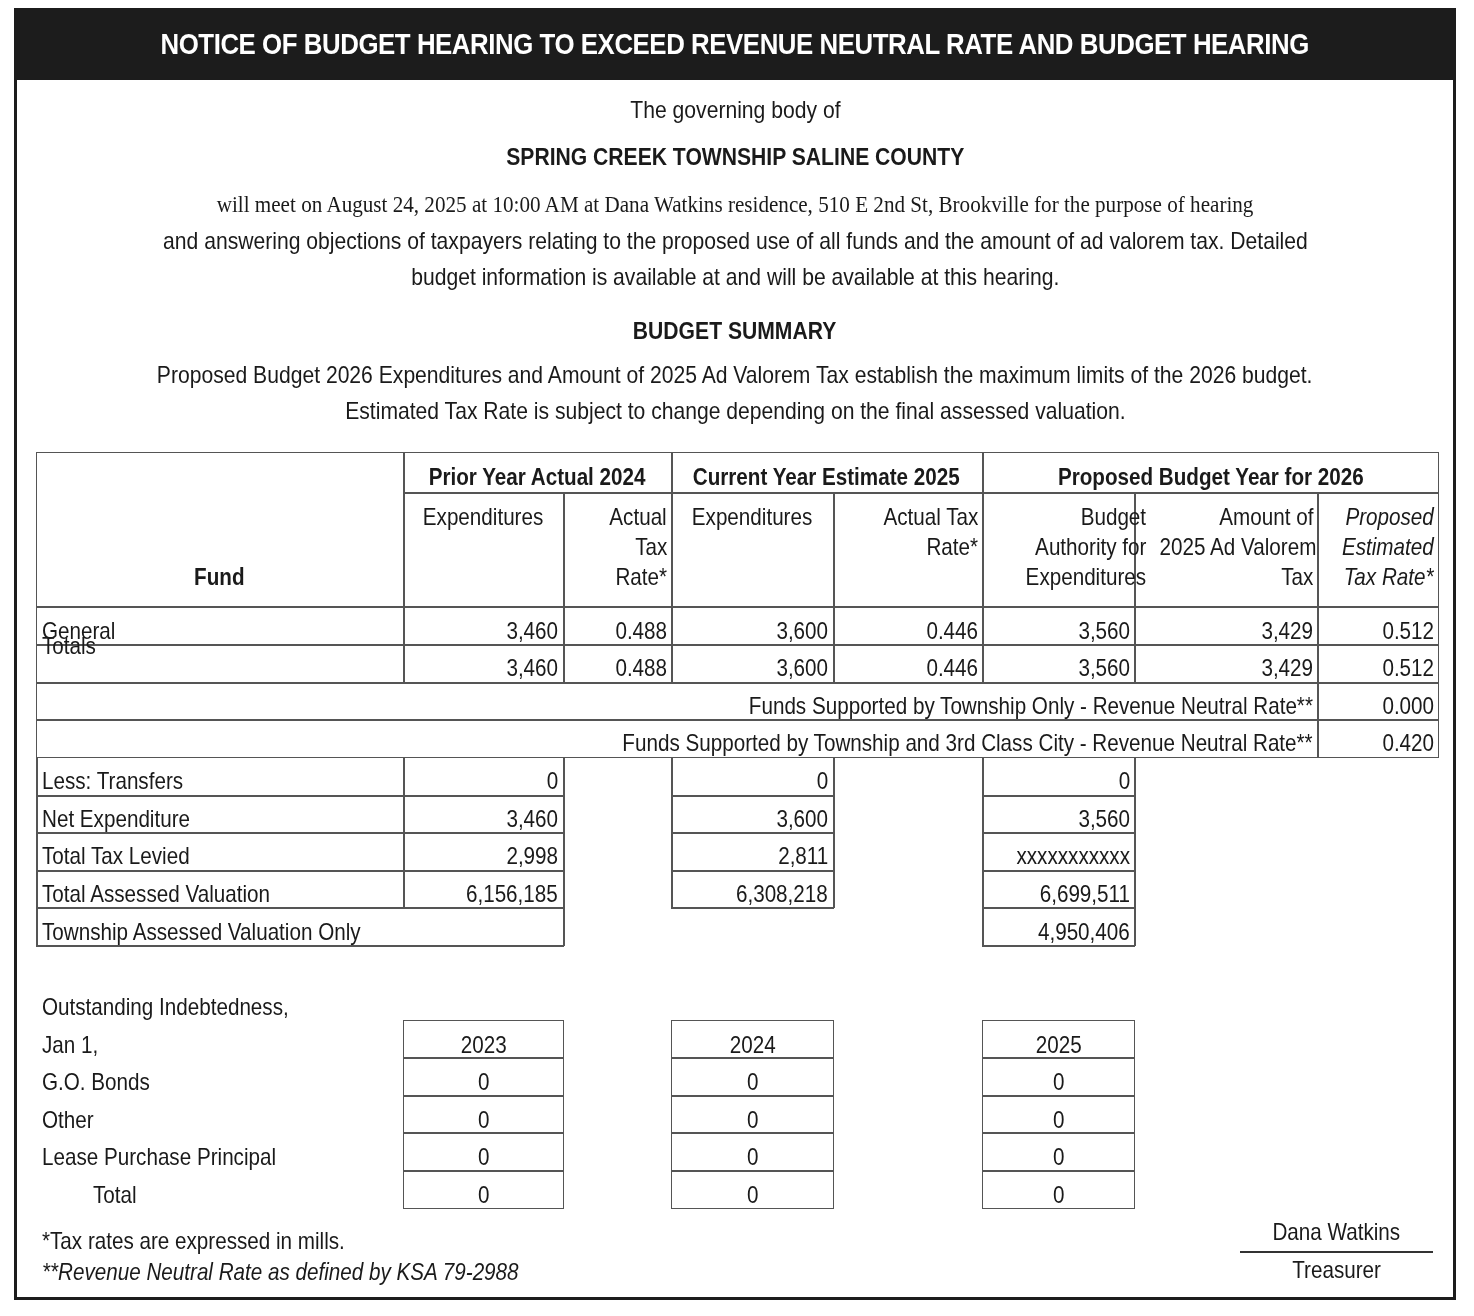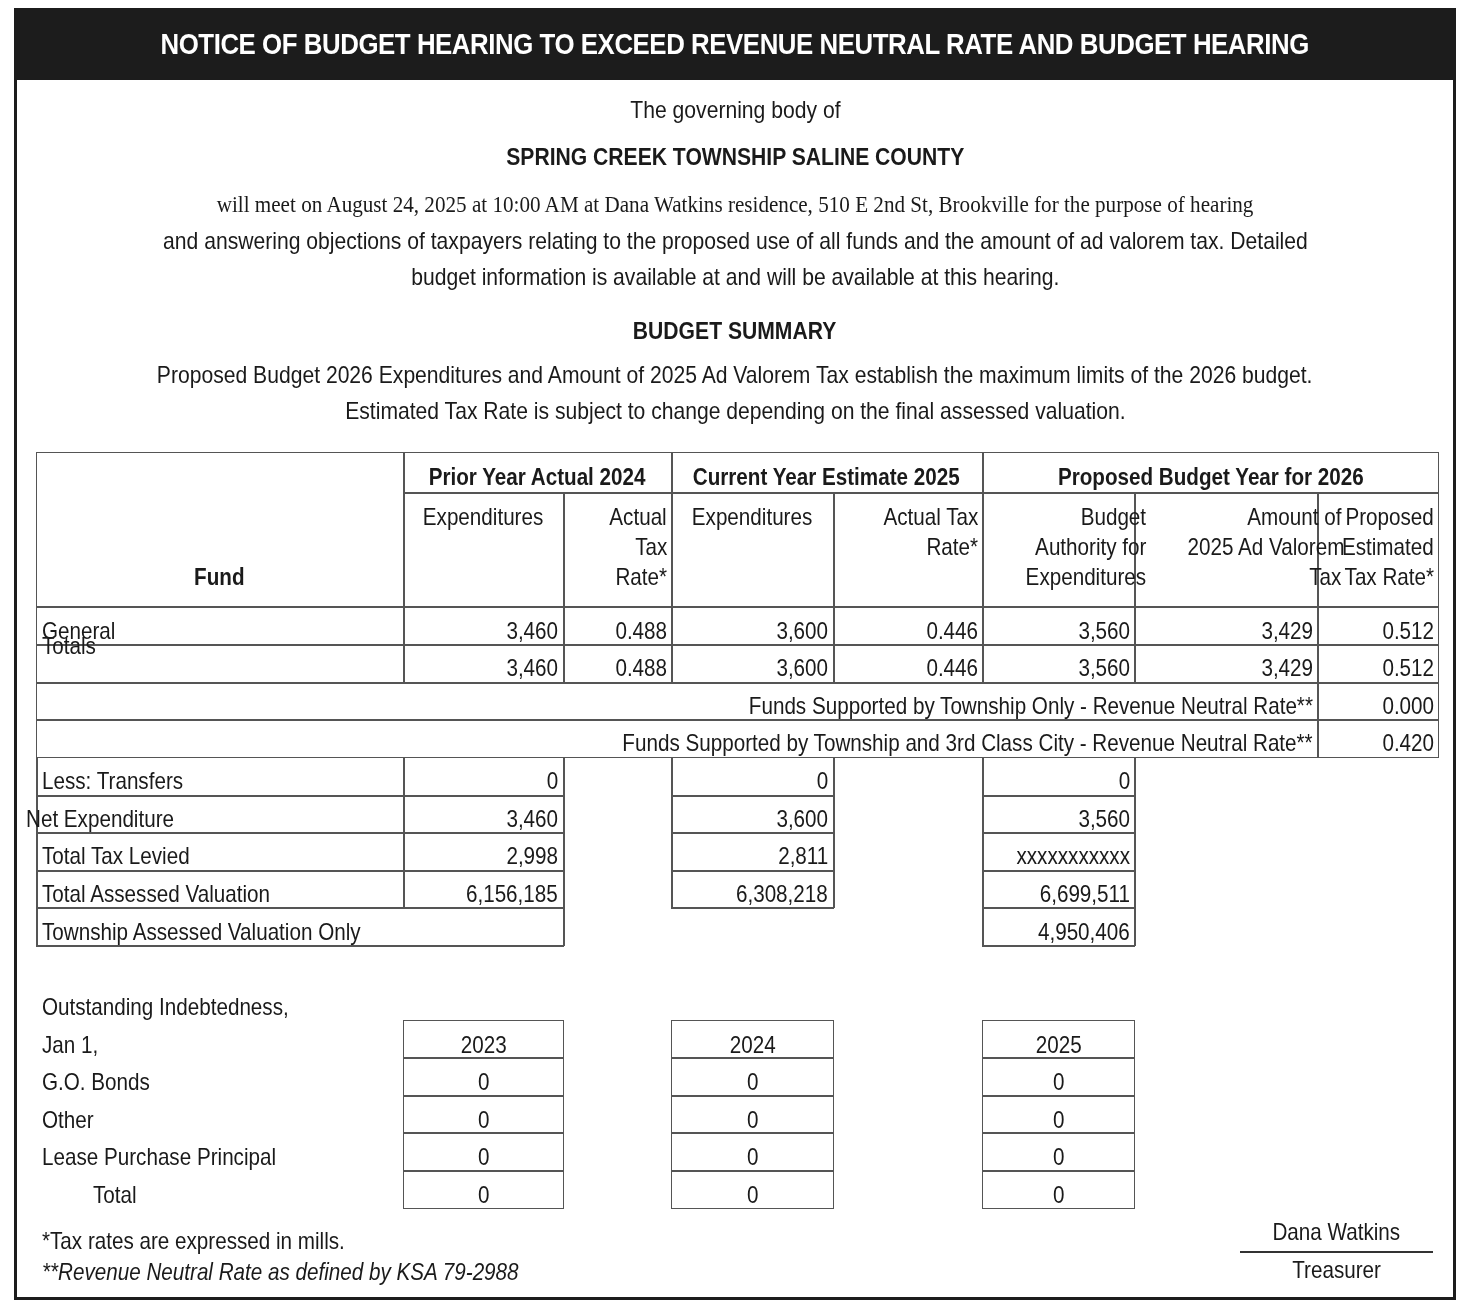--- a/index.html
+++ b/index.html
@@ -70,26 +70,26 @@
 <div class="cell c" style="left:671px; top:503px; width:162px;"><span class="sxc">Expenditures</span></div>
 <div class="cell r" style="left:833px; top:503px; width:145px;">
   <div><span class="sxr">Actual Tax</span></div>
   <div style="margin-top:2px;"><span class="sxr">Rate*</span></div>
 </div>
 <div class="cell r" style="left:982px; top:503px; width:148px;padding-left:16px;">
   <div><span class="sxr">Budget</span></div>
   <div style="margin-top:2px;"><span class="sxr">Authority for</span></div>
   <div style="margin-top:2px;"><span class="sxr">Expenditures</span></div>
 </div>
-<div class="cell r" style="left:1134px; top:503px; width:179px;padding-left:28px;">
+<div class="cell r" style="left:1134px; top:503px; width:179px;">
   <div><span class="sxr">Amount of</span></div>
   <div style="margin-top:2px;"><span class="sxr">2025 Ad Valorem</span></div>
   <div style="margin-top:2px;"><span class="sxr">Tax</span></div>
 </div>
-<div class="cell r" style="left:1317px; top:503px; width:117px;">
+<div class="cell r" style="left:1317px; top:503px; width:117px;font-style:italic;">
   <div><span class="sxr">Proposed</span></div>
   <div style="margin-top:2px;"><span class="sxr">Estimated</span></div>
   <div style="margin-top:2px;"><span class="sxr">Tax Rate*</span></div>
 </div>
 
 <div>
   <div class="cell" style="left:42px; top:617px;"><span class="sx">General</span></div>
   <div class="cell r" style="left:403px; top:617px; width:155px;"><span class="sxr">3,460</span></div>
   <div class="cell r" style="left:563px; top:617px; width:104px;"><span class="sxr">0.488</span></div>
   <div class="cell r" style="left:671px; top:617px; width:157px;"><span class="sxr">3,600</span></div>
@@ -138,21 +138,21 @@
   <div class="hl" style="left:982px; top:832px; width:153px;"></div>
   <div class="hl" style="left:982px; top:870px; width:153px;"></div>
   <div class="hl" style="left:982px; top:907px; width:153px;"></div>
   <div class="hl" style="left:982px; top:945px; width:153px;"></div>
 
   <div class="cell" style="left:42px; top:767px;"><span class="sx">Less: Transfers</span></div>
   <div class="cell r" style="left:403px; top:767px; width:155px;"><span class="sxr">0</span></div>
   <div class="cell r" style="left:671px; top:767px; width:157px;"><span class="sxr">0</span></div>
   <div class="cell r" style="left:982px; top:767px; width:148px;"><span class="sxr">0</span></div>
 
-  <div class="cell" style="left:26px; top:805px;"><span class="sx">Net Expenditure</span></div>
+  <div class="cell" style="left:42px; top:805px;"><span class="sx">Net Expenditure</span></div>
   <div class="cell r" style="left:403px; top:805px; width:155px;"><span class="sxr">3,460</span></div>
   <div class="cell r" style="left:671px; top:805px; width:157px;"><span class="sxr">3,600</span></div>
   <div class="cell r" style="left:982px; top:805px; width:148px;"><span class="sxr">3,560</span></div>
 
   <div class="cell" style="left:42px; top:842px;"><span class="sx">Total Tax Levied</span></div>
   <div class="cell r" style="left:403px; top:842px; width:155px;"><span class="sxr">2,998</span></div>
   <div class="cell r" style="left:671px; top:842px; width:157px;"><span class="sxr">2,811</span></div>
   <div class="cell r" style="left:982px; top:842px; width:148px;"><span class="sxr">xxxxxxxxxxx</span></div>
 
   <div class="cell" style="left:42px; top:880px;"><span class="sx">Total Assessed Valuation</span></div>

